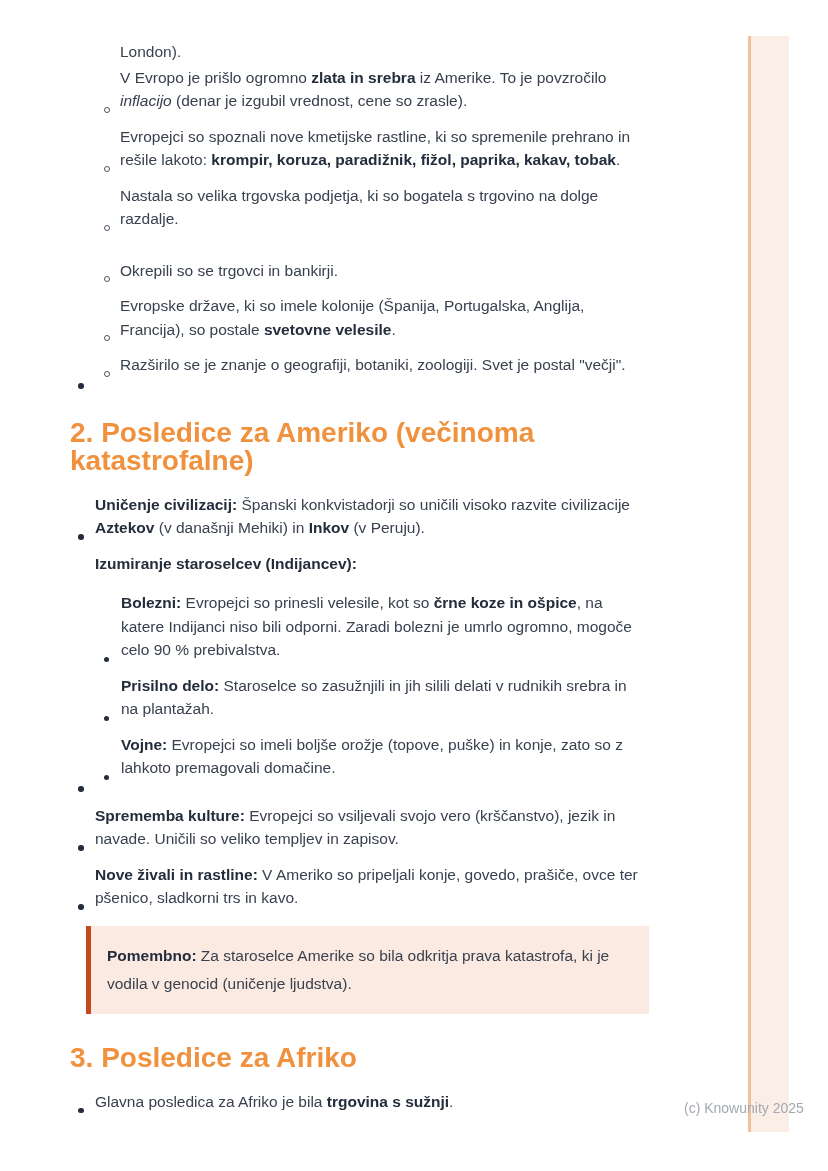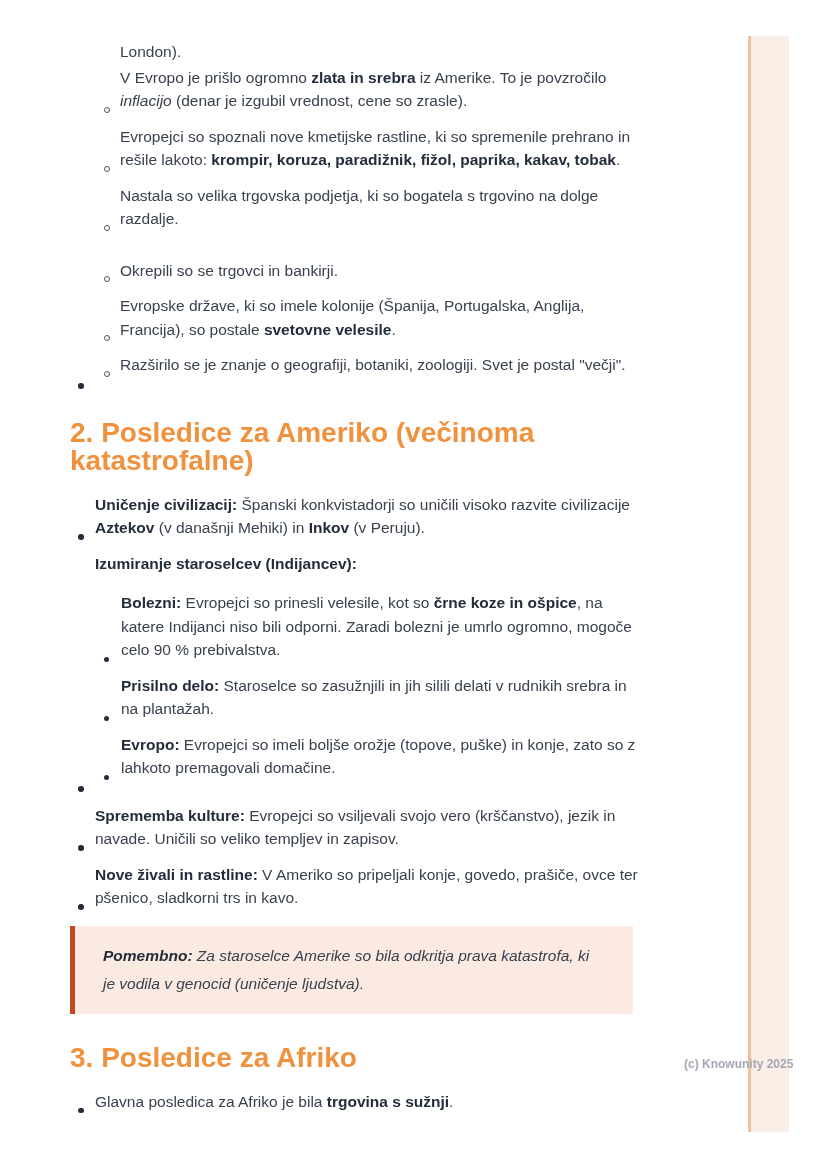--- a/index.html
+++ b/index.html
@@ -21,24 +21,23 @@
     color:var(--body-text);
   }
   .page{position:relative;width:828px;height:1171px;background:var(--page-bg);overflow:hidden;}
   .stripe{
     position:absolute;left:748px;top:36px;width:38px;height:1096px;
     background:var(--stripe-fill);
     border-left:3px solid var(--stripe-edge);
     z-index:0;
   }
   .watermark{
-    position:absolute;left:684px;top:1057px;z-index:2;
-    font-size:12px;line-height:15px;color:var(--watermark-gray);
+    position:absolute;left:684px;top:1101px;z-index:2;
+    font-size:14px;line-height:15px;color:var(--watermark-gray);
     white-space:nowrap;
-    font-weight:bold;
   }
   .content{
     position:absolute;left:70px;top:40px;width:578px;z-index:1;
     font-size:15.5px;line-height:23.5px;
   }
   .cont-line{margin-left:50px;margin-bottom:2px;}
   .h2{
     font-size:28px;line-height:28px;font-weight:700;
     color:var(--accent-orange);
     margin:30px 0 18px 0;
@@ -53,24 +52,23 @@
   .mk{flex:0 0 17px;}
   .mk-circle{flex-basis:16px;}
   .mk::before{content:"";display:block;margin-top:9px;}
   .mk-disc::before{width:5.5px;height:5.5px;border-radius:50%;background:var(--bold-text);}
   .mk-dsmall::before{width:5px;height:5px;border-radius:50%;background:var(--bold-text);}
   .mk-circle::before{width:6px;height:6px;border-radius:50%;border:1.5px solid #4B5563;box-sizing:border-box;background:transparent;}
   .callout{
     box-sizing:border-box;width:563px;
     background:var(--callout-bg);
     border-left:5px solid var(--callout-border);
-    padding:16px 28px;
+    padding:16px 16px;
     line-height:28px;
-    margin:16px 0 30px 0;
-    font-style:italic;
+    margin:16px 0 30px 16px;
   }
   .b{font-weight:700;color:var(--bold-text);}
   .i{font-style:italic;}
 </style>
 </head>
 <body>
 
 <div class="page">
   <div class="stripe"></div>
   <div class="content">
@@ -143,21 +141,21 @@
               </div>
               <div class="li">
                 <span class="mk mk-dsmall"></span>
                 <div class="litext">
                   <div><span class="b">Prisilno delo:</span><span> Staroselce so zasužnjili in jih silili delati v rudnikih srebra in na plantažah.</span></div>
                 </div>
               </div>
               <div class="li">
                 <span class="mk mk-dsmall"></span>
                 <div class="litext">
-                  <div><span class="b">Evropo:</span><span> Evropejci so imeli boljše orožje (topove, puške) in konje, zato so z lahkoto premagovali domačine.</span></div>
+                  <div><span class="b">Vojne:</span><span> Evropejci so imeli boljše orožje (topove, puške) in konje, zato so z lahkoto premagovali domačine.</span></div>
                 </div>
               </div>
             </div>
           </div>
         </div>
         <div class="li">
           <span class="mk mk-disc"></span>
           <div class="litext">
             <div><span class="b">Sprememba kulture:</span><span> Evropejci so vsiljevali svojo vero (krščanstvo), jezik in navade. Uničili so veliko templjev in zapisov.</span></div>
           </div>

